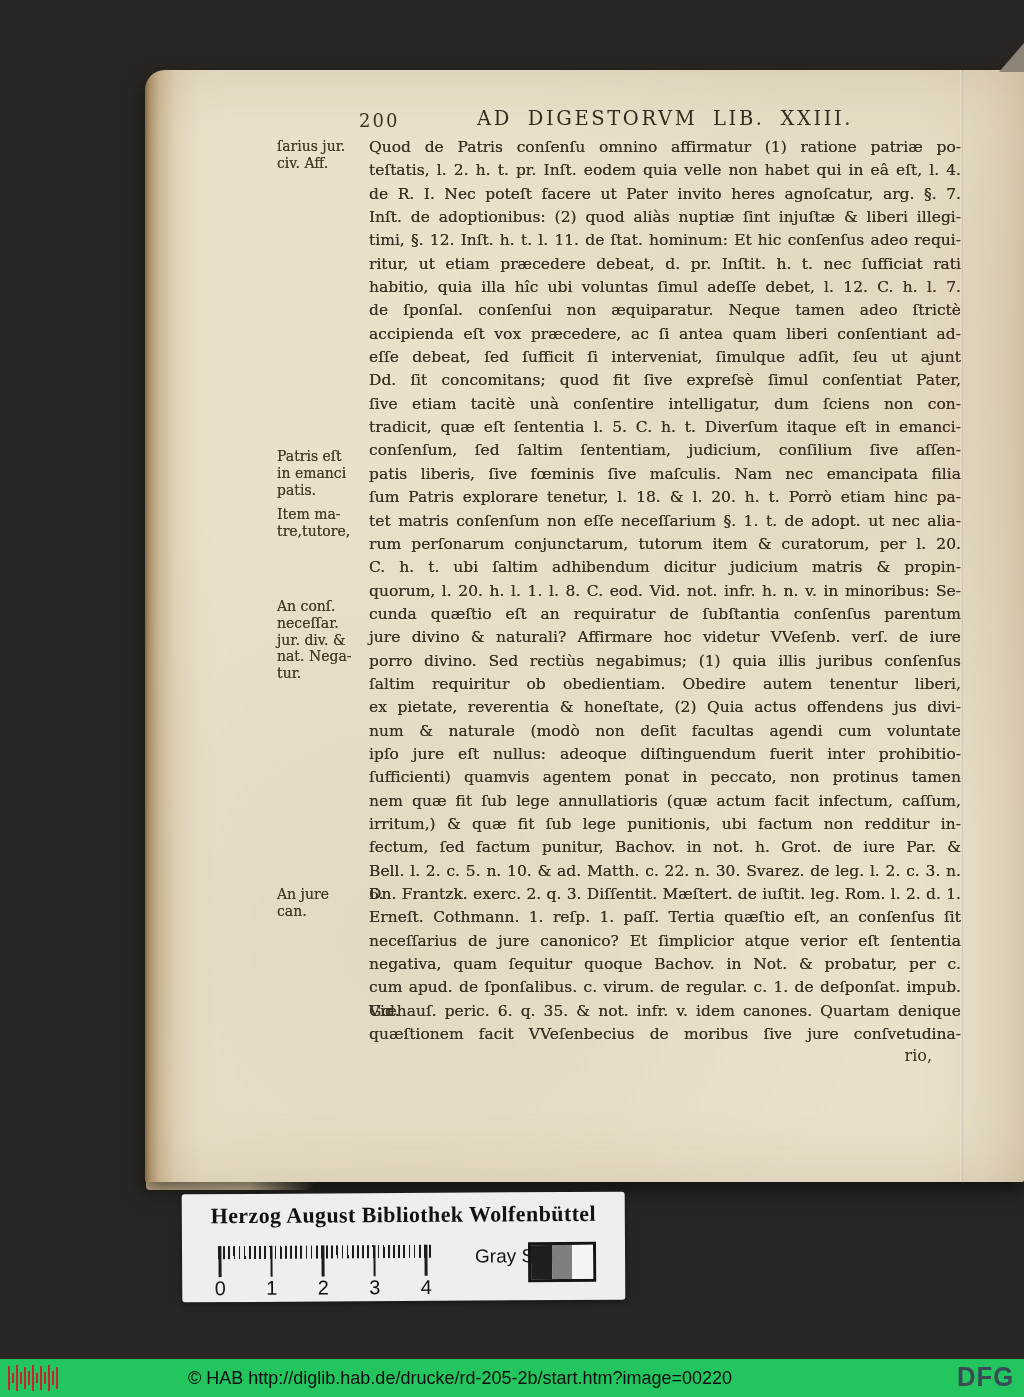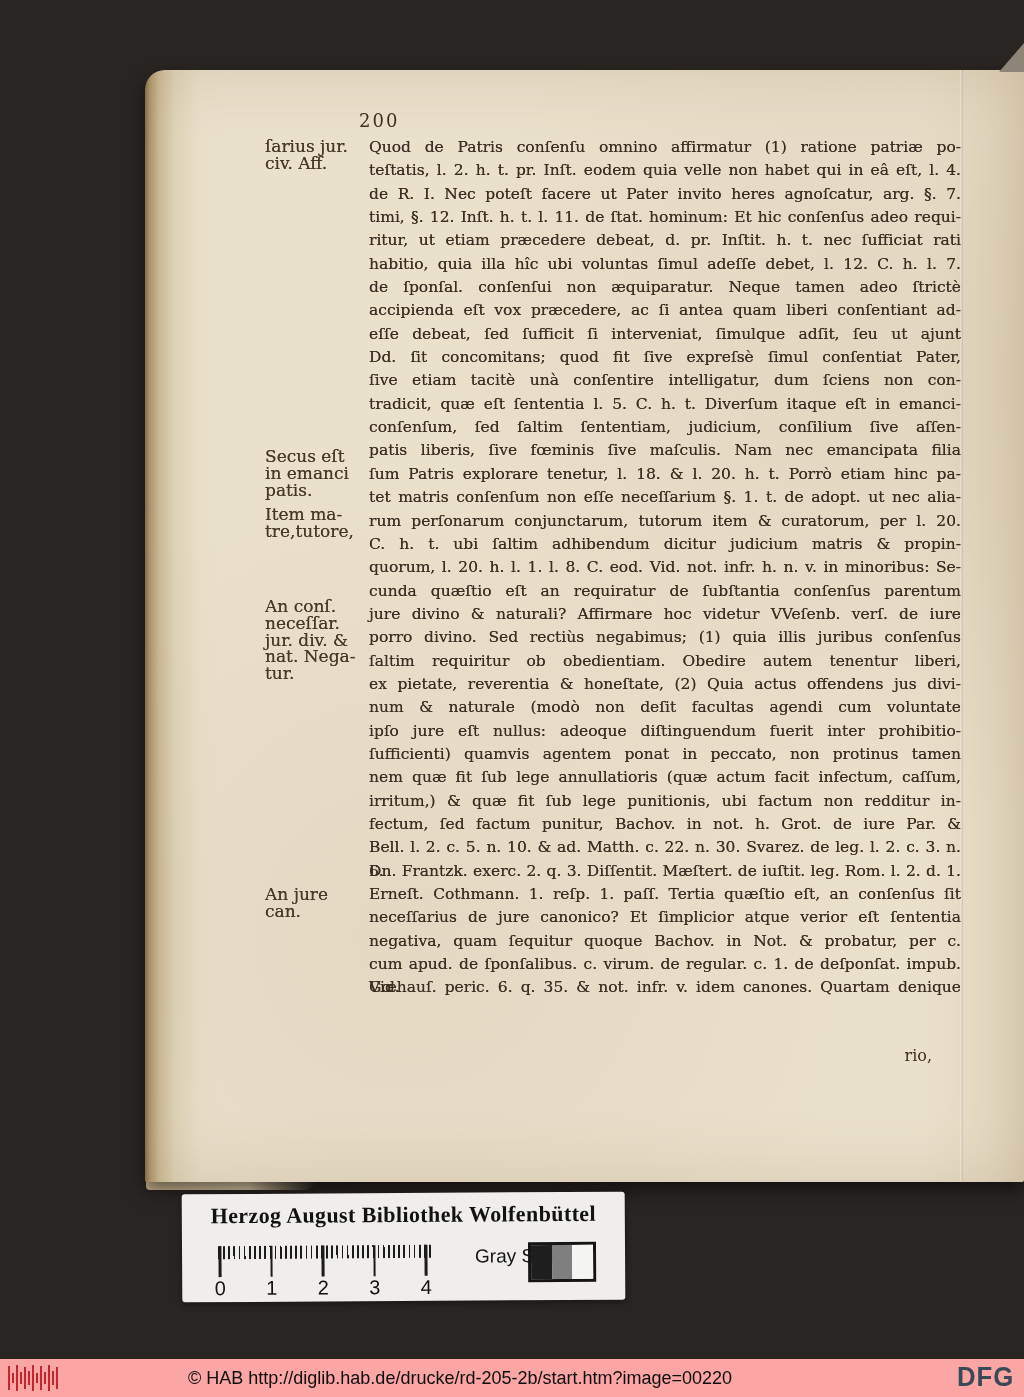--- a/index.html
+++ b/index.html
@@ -23,21 +23,21 @@
   
   .pageno{position:absolute;left:214px;top:40px;font-size:18px;letter-spacing:2px;color:#3e3124;}
   .running-title{position:absolute;left:332px;top:37px;font-size:19.5px;letter-spacing:2.6px;
         word-spacing:7px;color:#352a1f;white-space:nowrap;}
   .body{position:absolute;left:224px;top:66px;width:592px;font-size:15.5px;line-height:23.35px;
         color:#3a2d21;text-shadow:0 0 .4px rgba(58,45,33,.8);}
   .bline{text-align:justify;text-align-last:justify;height:23.35px;overflow:visible;}
   .catchword{position:absolute;left:213px;top:976px;width:574px;text-align:right;
         font-size:16px;color:#3a2d21;}
   .margins{position:absolute;inset:0;}
-  .mnote{position:absolute;left:120px;width:94px;font-size:17px;line-height:16.8px;
+  .mnote{position:absolute;left:132px;width:94px;font-size:14px;line-height:16.8px;
         white-space:pre-line;color:#463827;text-shadow:0 0 .4px rgba(70,56,39,.8);}
   
   .label{position:absolute;left:182px;top:1193px;width:443px;height:108px;background:#efeeea;
         border-radius:3px;transform:rotate(-.35deg);box-shadow:0 2px 7px rgba(0,0,0,.45);
         overflow:hidden;}
   .label-title{margin-top:9px;text-align:center;font-family:"Liberation Serif","DejaVu Serif",serif;
         font-weight:bold;font-size:22px;letter-spacing:.4px;color:#121212;}
   .mmticks{position:absolute;left:36px;top:52px;width:213px;height:13px;
         background:repeating-linear-gradient(90deg,#1b1b1b 0 1.7px,transparent 1.7px 5.15px);}
   .cm{position:absolute;top:52px;transform:translateX(-50%);text-align:center;}
@@ -45,64 +45,66 @@
   .cm .num{font-family:"Liberation Sans","DejaVu Sans",sans-serif;font-size:20px;color:#111;
         margin-top:1px;line-height:20px;}
   .grayscale-label{position:absolute;left:256px;top:53px;font-family:"Liberation Sans","DejaVu Sans",sans-serif;
         font-size:19px;color:#151515;margin-left:37px;}
   .patches{position:absolute;left:346px;top:50px;width:62px;height:34px;border:3px solid #151515;display:flex;}
   .patches span{flex:1;}
   .patch-black{background:#1e1e1e;}
   .patch-gray{background:#7f7f7f;}
   .patch-white{background:#f4f4f2;}
   
-  .footer{position:absolute;left:0;bottom:0;width:1024px;height:38px;background:#fca5a5;}
+  .footer{position:absolute;left:0;bottom:0;width:1024px;height:38px;background:#22c55e;}
   .hab-logo{position:absolute;left:8px;top:5px;height:28px;display:flex;align-items:center;gap:1.8px;}
   .hab-logo i{display:block;width:2.2px;background:#c1272d;}
   .copyright{position:absolute;left:188px;top:9px;font-family:"Liberation Sans","DejaVu Sans",sans-serif;
         font-size:18px;color:#0e0e0e;}
   .dfg{position:absolute;right:10px;top:2px;font-family:"Liberation Sans","DejaVu Sans",sans-serif;
         font-weight:bold;font-size:28px;letter-spacing:1px;color:#3a4956;transform:scaleX(.92);
         transform-origin:right center;}
 </style>
 </head>
 <body>
 
 <div id="screen">
 
   <div class="underleaf"></div>
 
   <div class="page">
     <div class="foldline"></div>
 
     <div class="pageno">200</div>
+    <div class="running-title">AD DIGESTORVM LIB. XXIII.</div>
 
     <div class="margins">
 
     <div class="mnote" style="top: 68px;">ſarius jur.
 civ. Aff.</div>
-        <div class="mnote" style="top: 378px;">Secus eſt
+        <div class="mnote" style="top: 378px;">Patris eſt
 in emanci
 patis.</div>
         <div class="mnote" style="top: 436px;">Item ma-
 tre,tutore,</div>
         <div class="mnote" style="top: 528px;">An conſ.
 neceſſar.
 jur. div. &amp;
 nat. Nega-
 tur.</div>
         <div class="mnote" style="top: 816px;">An jure
 can.</div>
       </div>
 
     <div class="body">
 
     <div class="bline">Quod de Patris conſenſu omnino affirmatur (1) ratione patriæ po-</div>
         <div class="bline">teſtatis, l. 2. h. t. pr. Inſt. eodem quia velle non habet qui in eâ eſt, l. 4.</div>
         <div class="bline">de R. I. Nec poteſt facere ut Pater invito heres agnoſcatur, arg. §. 7.</div>
+        <div class="bline">Inſt. de adoptionibus: (2) quod aliàs nuptiæ ſint injuſtæ &amp; liberi illegi-</div>
         <div class="bline">timi, §. 12. Inſt. h. t. l. 11. de ſtat. hominum: Et hic conſenſus adeo requi-</div>
         <div class="bline">ritur, ut etiam præcedere debeat, d. pr. Inſtit. h. t. nec ſufficiat rati</div>
         <div class="bline">habitio, quia illa hîc ubi voluntas ſimul adeſſe debet, l. 12. C. h. l. 7.</div>
         <div class="bline">de ſponſal. conſenſui non æquiparatur.  Neque tamen adeo ſtrictè</div>
         <div class="bline">accipienda eſt vox præcedere, ac ſi antea quam liberi conſentiant ad-</div>
         <div class="bline">eſſe debeat, ſed ſufficit ſi interveniat, ſimulque adſit, ſeu ut ajunt</div>
         <div class="bline">Dd. ſit concomitans; quod fit ſive expreſsè ſimul conſentiat Pater,</div>
         <div class="bline">ſive etiam tacitè unà conſentire intelligatur, dum ſciens non con-</div>
         <div class="bline">tradicit, quæ eſt ſententia l. 5. C. h. t. Diverſum itaque eſt in emanci-</div>
         <div class="bline">conſenſum, ſed ſaltim ſententiam, judicium, conſilium ſive aſſen-</div>
@@ -123,20 +125,21 @@
         <div class="bline">nem quæ fit ſub lege annullatioris (quæ actum facit infectum, caſſum,</div>
         <div class="bline">irritum,) &amp; quæ fit ſub lege punitionis, ubi factum non redditur in-</div>
         <div class="bline">fectum, ſed factum punitur, Bachov. in not. h. Grot. de iure Par. &amp;</div>
         <div class="bline">Bell. l. 2. c. 5. n. 10. &amp; ad. Matth. c. 22. n. 30. Svarez. de leg. l. 2. c. 3. n. 6.</div>
         <div class="bline">Dn. Frantzk. exerc. 2. q. 3. Diſſentit. Mæſtert. de iuſtit. leg. Rom. l. 2. d. 1.</div>
         <div class="bline">Erneſt. Cothmann. 1. reſp. 1. paſſ. Tertia quæſtio eſt, an conſenſus ſit</div>
         <div class="bline">neceſſarius de jure canonico? Et ſimplicior atque verior eſt ſententia</div>
         <div class="bline">negativa, quam ſequitur quoque Bachov. in Not. &amp; probatur, per c.</div>
         <div class="bline">cum apud. de ſponſalibus. c. virum. de regular. c. 1. de deſponſat. impub. Vid.</div>
         <div class="bline">Gœhauſ. peric. 6. q. 35. &amp; not. infr. v. idem canones.  Quartam denique</div>
+        <div class="bline">quæſtionem facit VVeſenbecius de moribus ſive jure conſvetudina-</div>
       </div>
 
     <div class="catchword">rio,</div>
   </div>
 
   <div class="wedge"></div>
 
   <div class="label">
     <div class="label-title">Herzog August Bibliothek Wolfenbüttel</div>
     <div class="mmticks"></div>

